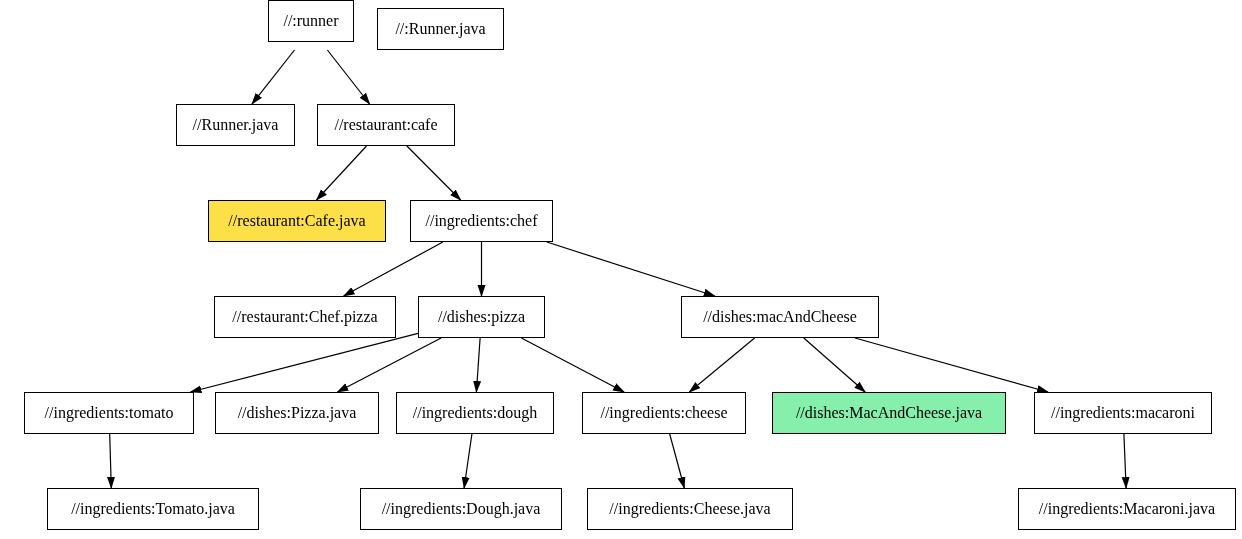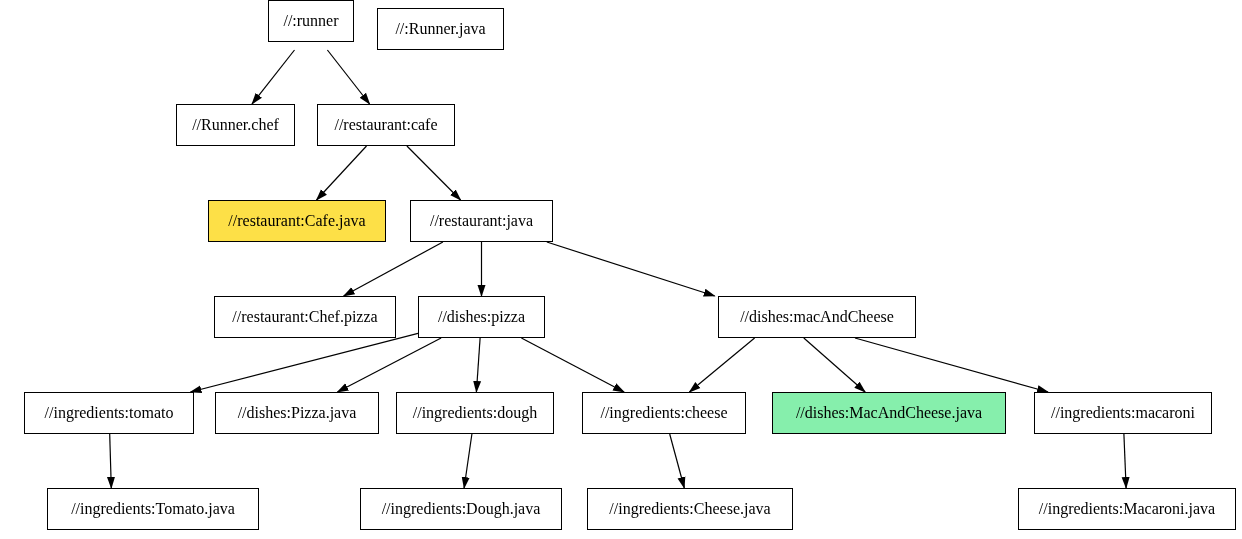--- a/index.html
+++ b/index.html
@@ -62,27 +62,27 @@
         <line x1="855.0" y1="338.0" x2="1048.0" y2="392.0" stroke="#000000" stroke-width="1.2" marker-end="url(#arrowhead)"></line>
         <line x1="109.7" y1="434.0" x2="111.3" y2="488.0" stroke="#000000" stroke-width="1.2" marker-end="url(#arrowhead)"></line>
         <line x1="471.9" y1="434.0" x2="464.1" y2="488.0" stroke="#000000" stroke-width="1.2" marker-end="url(#arrowhead)"></line>
         <line x1="669.7" y1="434.0" x2="684.3" y2="488.0" stroke="#000000" stroke-width="1.2" marker-end="url(#arrowhead)"></line>
         <line x1="1123.9" y1="434.0" x2="1126.1" y2="488.0" stroke="#000000" stroke-width="1.2" marker-end="url(#arrowhead)"></line>
       </g>
   </svg>
   <div id="nodes-group">
       <div class="graph-node" style="left: 268px; top: 0; width: 86px; height: 42px; border-color: rgb(0, 0, 0); background: rgb(255, 255, 255);">//:runner</div>
       <div class="graph-node" style="left: 377px; top: 8px; width: 127px; height: 42px; border-color: rgb(0, 0, 0); background: rgb(255, 255, 255);">//:Runner.java</div>
-      <div class="graph-node" style="left: 176px; top: 104px; width: 119px; height: 42px; border-color: rgb(0, 0, 0); background: rgb(255, 255, 255);">//Runner.chef</div>
+      <div class="graph-node" style="left: 176px; top: 104px; width: 119px; height: 42px; border-color: rgb(0, 0, 0); background: rgb(255, 255, 255);">//Runner.java</div>
       <div class="graph-node" style="left: 317px; top: 104px; width: 138px; height: 42px; border-color: rgb(0, 0, 0); background: rgb(255, 255, 255);">//restaurant:cafe</div>
       <div class="graph-node" style="left: 208px; top: 200px; width: 178px; height: 42px; border-color: rgb(0, 0, 0); background: #fde047;">//restaurant:Cafe.java</div>
-      <div class="graph-node" style="left: 410px; top: 200px; width: 143px; height: 42px; border-color: rgb(0, 0, 0); background: rgb(255, 255, 255);">//restaurant:java</div>
+      <div class="graph-node" style="left: 410px; top: 200px; width: 143px; height: 42px; border-color: rgb(0, 0, 0); background: rgb(255, 255, 255);">//ingredients:chef</div>
       <div class="graph-node" style="left: 214px; top: 296px; width: 182px; height: 42px; border-color: rgb(0, 0, 0); background: rgb(255, 255, 255);">//restaurant:Chef.pizza</div>
       <div class="graph-node" style="left: 418px; top: 296px; width: 127px; height: 42px; border-color: rgb(0, 0, 0); background: rgb(255, 255, 255);">//dishes:pizza</div>
-      <div class="graph-node" style="left: 718px; top: 296px; width: 198px; height: 42px; border-color: rgb(0, 0, 0); background: rgb(255, 255, 255); text-align: center;">//dishes:macAndCheese</div>
+      <div class="graph-node" style="left: 681px; top: 296px; width: 198px; height: 42px; border-color: rgb(0, 0, 0); background: rgb(255, 255, 255); text-align: center;">//dishes:macAndCheese</div>
       <div class="graph-node" style="left: 24px; top: 392px; width: 170px; height: 42px; border-color: rgb(0, 0, 0); background: rgb(255, 255, 255);">//ingredients:tomato</div>
       <div class="graph-node" style="left: 215px; top: 392px; width: 164px; height: 42px; border-color: rgb(0, 0, 0); background: rgb(255, 255, 255);">//dishes:Pizza.java</div>
       <div class="graph-node" style="left: 396px; top: 392px; width: 158px; height: 42px; border-color: rgb(0, 0, 0); background: rgb(255, 255, 255);">//ingredients:dough</div>
       <div class="graph-node" style="left: 582px; top: 392px; width: 164px; height: 42px; border-color: rgb(0, 0, 0); background: rgb(255, 255, 255);">//ingredients:cheese</div>
       <div class="graph-node" style="left: 772px; top: 392px; width: 234px; height: 42px; border-color: rgb(0, 0, 0); background: #86efac;">//dishes:MacAndCheese.java</div>
       <div class="graph-node" style="left: 1034px; top: 392px; width: 178px; height: 42px; border-color: rgb(0, 0, 0); background: rgb(255, 255, 255);">//ingredients:macaroni</div>
       <div class="graph-node" style="left: 6px; top: 488px; width: 212px; height: 42px; border-color: rgb(0, 0, 0); background: rgb(255, 255, 255); margin-left: 41px;">//ingredients:Tomato.java</div>
       <div class="graph-node" style="left: 360px; top: 488px; width: 202px; height: 42px; border-color: rgb(0, 0, 0); background: rgb(255, 255, 255);">//ingredients:Dough.java</div>
       <div class="graph-node" style="left: 587px; top: 488px; width: 206px; height: 42px; border-color: rgb(0, 0, 0); background: rgb(255, 255, 255);">//ingredients:Cheese.java</div>
       <div class="graph-node" style="left: 1018px; top: 488px; width: 218px; height: 42px; border-color: rgb(0, 0, 0); background: rgb(255, 255, 255);">//ingredients:Macaroni.java</div>

